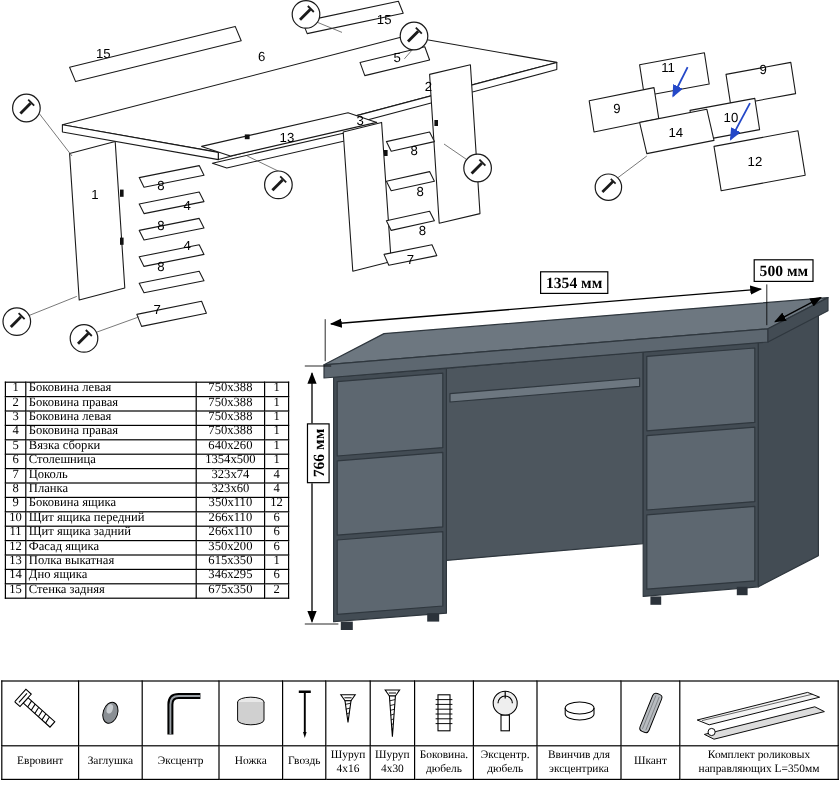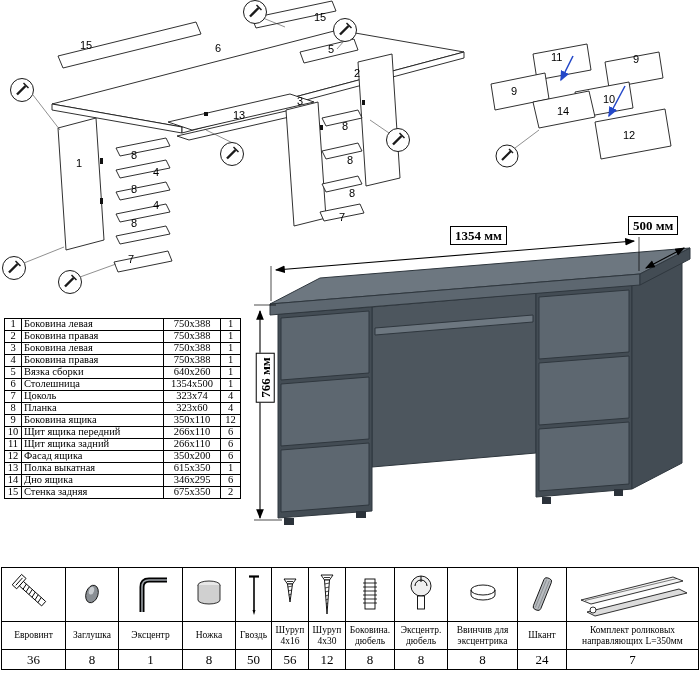--- a/index.html
+++ b/index.html
@@ -436,30 +436,16 @@
         <td>Ножка</td>
         <td>Гвоздь</td>
         <td>Шуруп 4х16</td>
         <td>Шуруп 4х30</td>
         <td>Боковина. дюбель</td>
         <td>Эксцентр. дюбель</td>
         <td>Ввинчив для эксцентрика</td>
         <td>Шкант</td>
         <td>Комплект роликовых направляющих L=350мм</td>
       </tr>
-      <tr class="hw-qty">
-        <td>36</td>
-        <td>8</td>
-        <td>1</td>
-        <td>8</td>
-        <td>50</td>
-        <td>56</td>
-        <td>12</td>
-        <td>8</td>
-        <td>8</td>
-        <td>8</td>
-        <td>24</td>
-        <td>7</td>
-      </tr>
     </tbody>
   </table>
 
 </div>
 
 </body></html>

